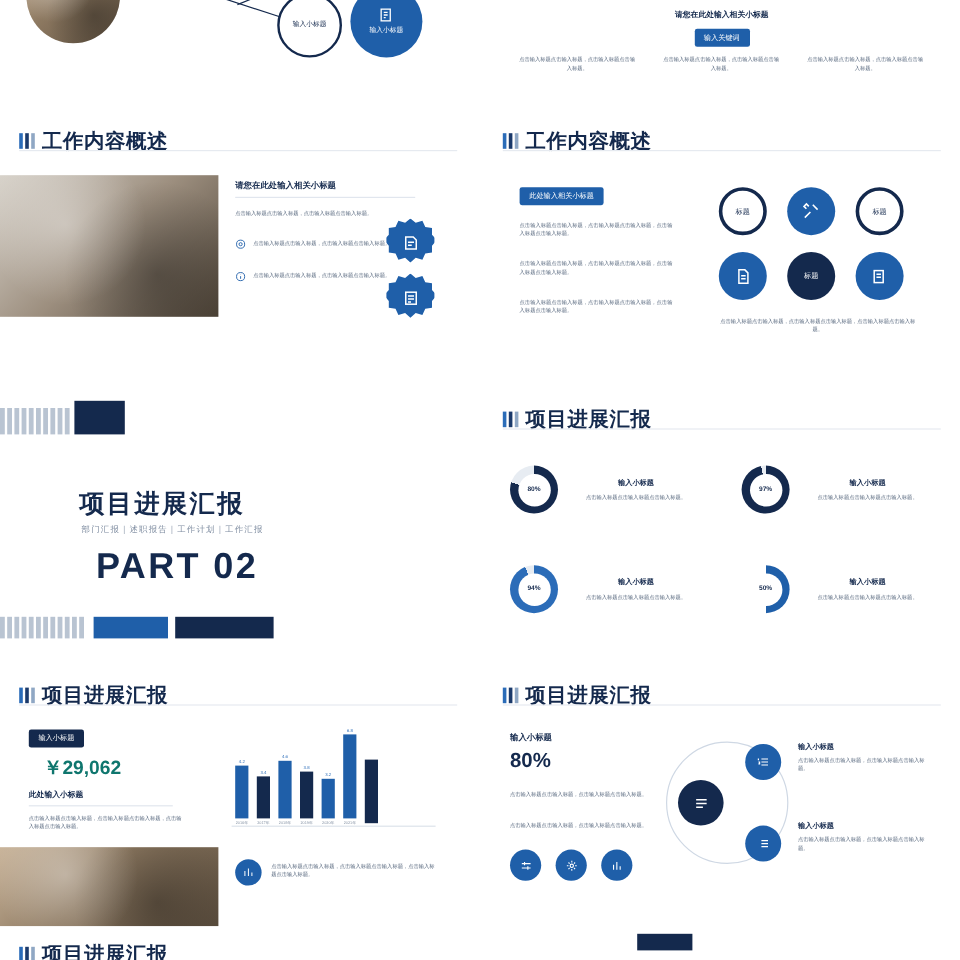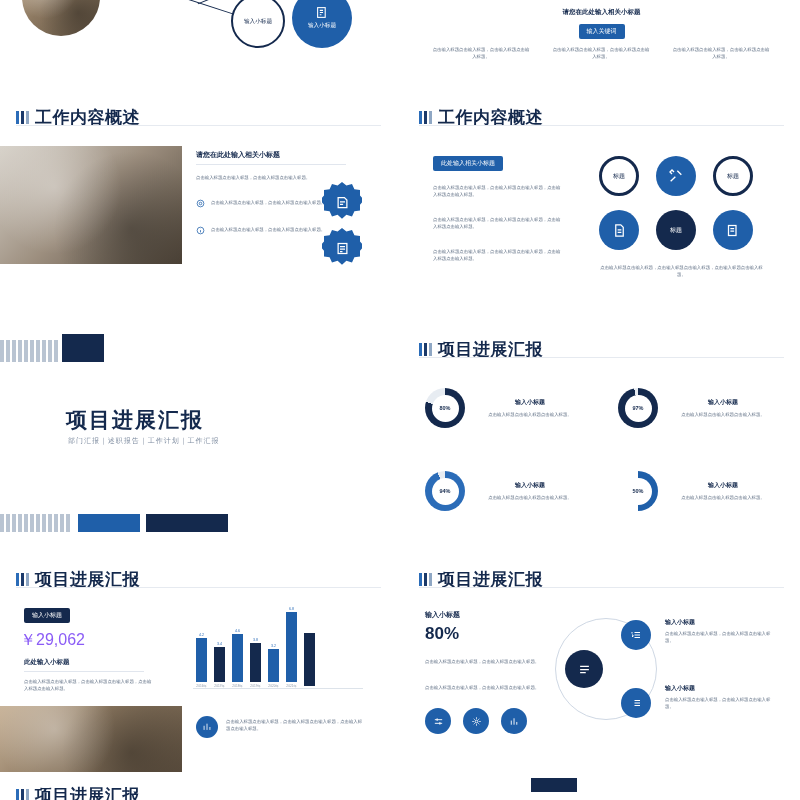--- a/index.html
+++ b/index.html
@@ -200,20 +200,21 @@
         <i></i>
         <i></i>
         <i></i>
         <i></i>
         <i></i>
     </div>
     <div style="position:absolute;left:62px;top:8px;width:42px;height:28px;background:#14294d;"></div>
 
     <div style="position:absolute;left:66px;top:80px;font-size:21px;font-weight:bold;color:#14294d;letter-spacing:2px;">项目进展汇报</div>
     <div style="position:absolute;left:68px;top:110px;font-size:7px;color:#7e8ca0;letter-spacing:1px;">部门汇报｜述职报告｜工作计划｜工作汇报</div>
+    <div style="position:absolute;left:80px;top:130px;font-size:30px;font-weight:bold;color:#14294d;letter-spacing:2px;">PART 02</div>
 
     <div class="gridbars" style="left:0;top:188px;height:18px;">
       <i></i>
         <i></i>
         <i></i>
         <i></i>
         <i></i>
         <i></i>
         <i></i>
         <i></i>
@@ -287,21 +288,21 @@
       <span class="bars">
           <i></i>
           <i></i>
           <i></i>
         </span>
       <span class="t">项目进展汇报</span>
     </div>
     <div style="position:absolute;left:16px;top:29px;width:365px;height:1px;background:#e6eaf0;"></div>
 
     <div class="pill dark" style="position:absolute;left:24px;top:50px;">输入小标题</div>
-    <div style="position:absolute;left:20px;top:72px;font-size:16px;font-weight:normal;color:#8b5cf6;">￥29,062</div>
+    <div style="position:absolute;left:36px;top:72px;font-size:16px;font-weight:bold;color:#0f766e;">￥29,062</div>
     <div style="position:absolute;left:24px;top:100px;font-size:6.5px;font-weight:bold;color:#14294d;">此处输入小标题</div>
     <div style="position:absolute;left:24px;top:113px;width:120px;height:1px;background:#e1e6ee;"></div>
     <div class="txt" style="position:absolute;left:24px;top:120px;width:128px;">点击输入标题点击输入标题，点击输入标题点击输入标题，点击输入标题点击输入标题。</div>
 
     <div class="bars-chart" style="left:196px;top:50px;height:80px;">
       <div class="bar-col">
           <span class="v">4.2</span>
           <span class="b" style="height:44px;"></span>
           <span class="lb">2016年</span>
         </div>

